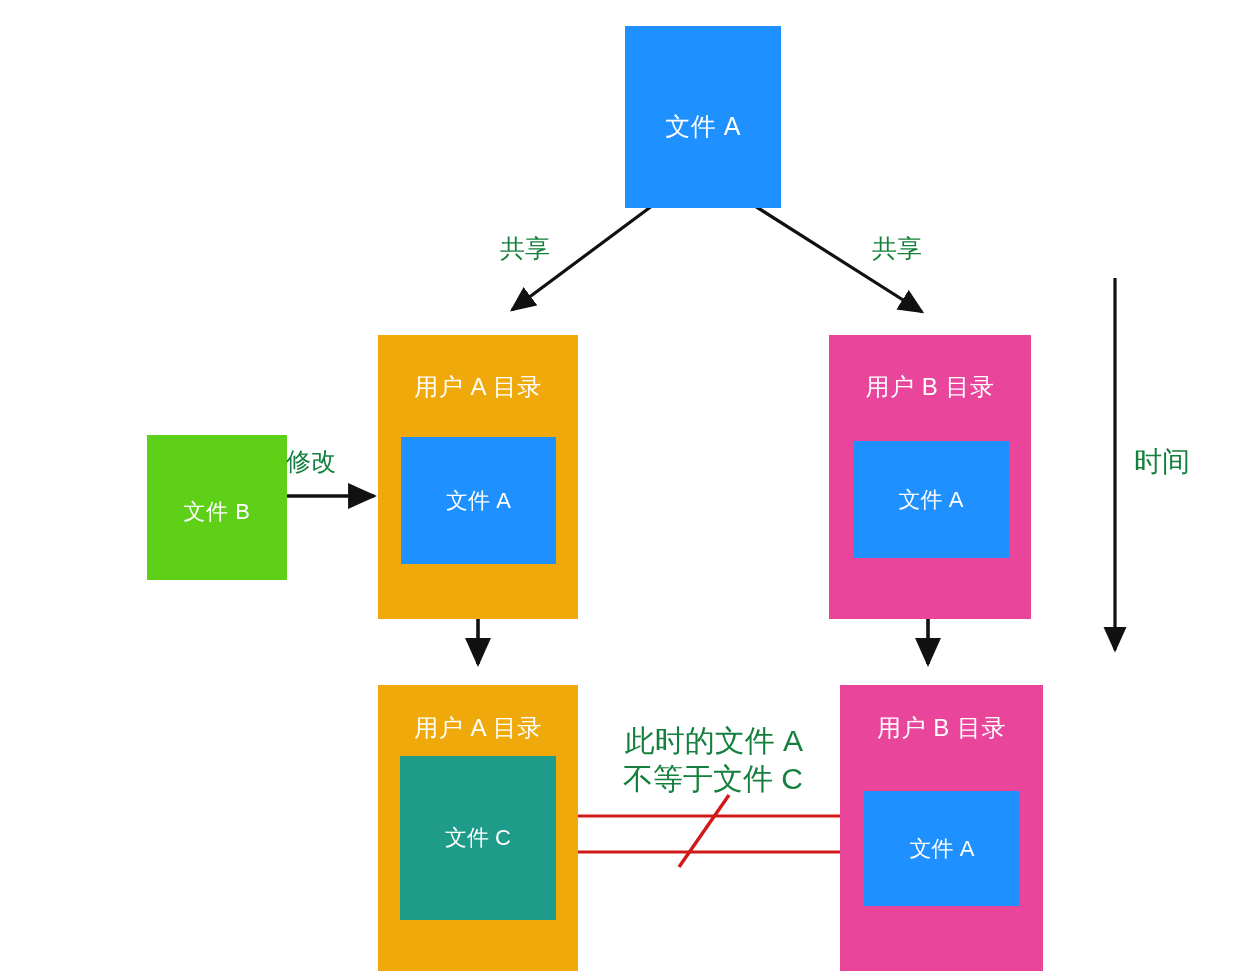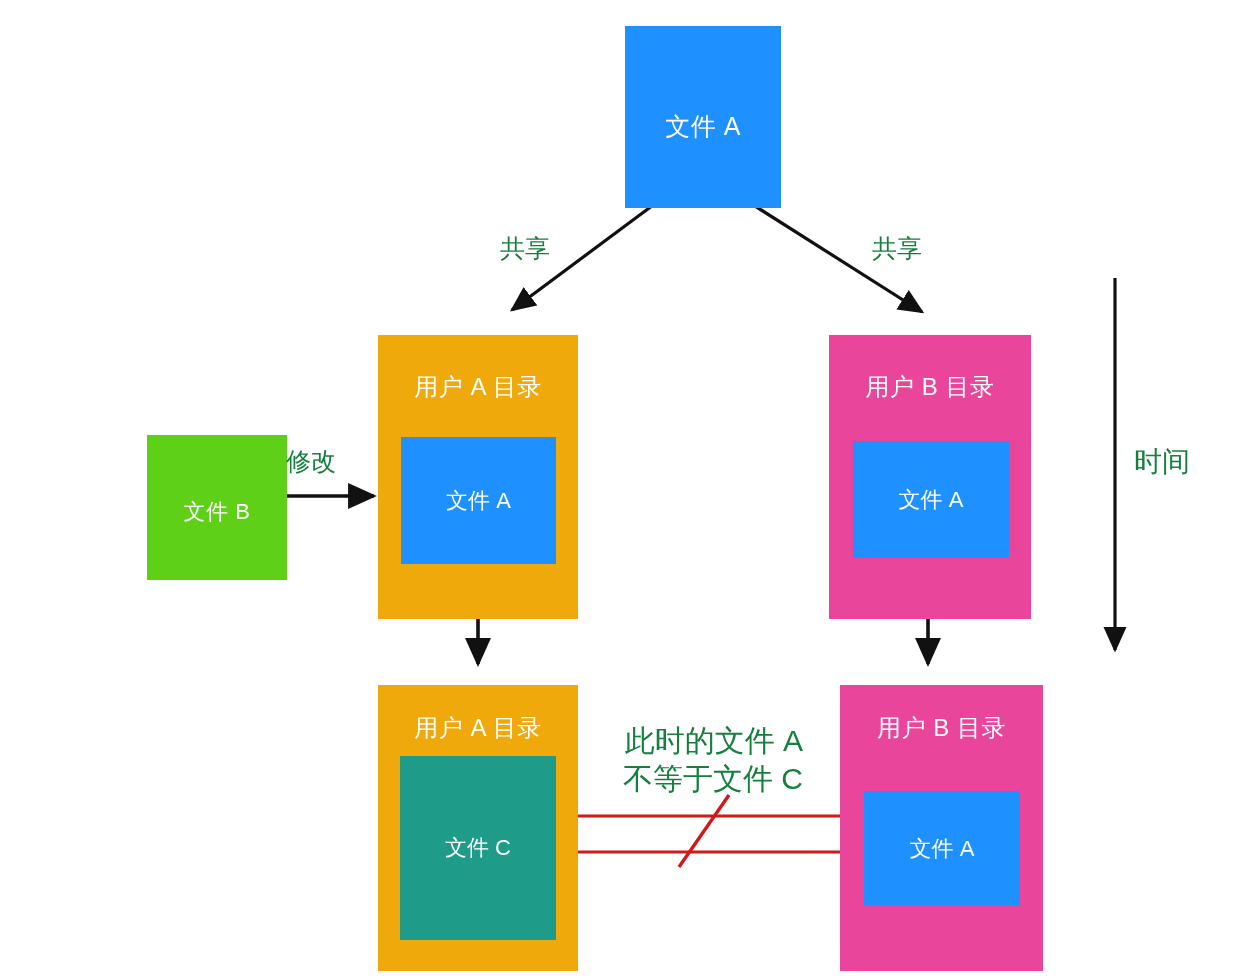--- a/index.html
+++ b/index.html
@@ -111,21 +111,21 @@
 
   <div class="box" style="left:829px; top:319px; width:202px; height:284px; background:#e8459b;">
     <div class="box-label" style="top:36px; font-size:24px;">用户 B 目录</div>
     <div class="inner-box" style="left:24px; top:106px; width:156px; height:117px; background:#1f90ff;">
       <span style="font-size:22px;">文件 A</span>
     </div>
   </div>
 
   <div class="box" style="left:378px; top:669px; width:200px; height:286px; background:#efa90b;">
     <div class="box-label" style="top:27px; font-size:24px;">用户 A 目录</div>
-    <div class="inner-box" style="left:22px; top:71px; width:156px; height:184px; background:#1f9b8a;">
+    <div class="inner-box" style="left:22px; top:71px; width:156px; height:164px; background:#1f9b8a;">
       <span style="font-size:22px;">文件 C</span>
     </div>
   </div>
 
   <div class="box" style="left:840px; top:669px; width:203px; height:286px; background:#e8459b;">
     <div class="box-label" style="top:27px; font-size:24px;">用户 B 目录</div>
     <div class="inner-box" style="left:24px; top:106px; width:156px; height:115px; background:#1f90ff;">
       <span style="font-size:22px;">文件 A</span>
     </div>
   </div>

